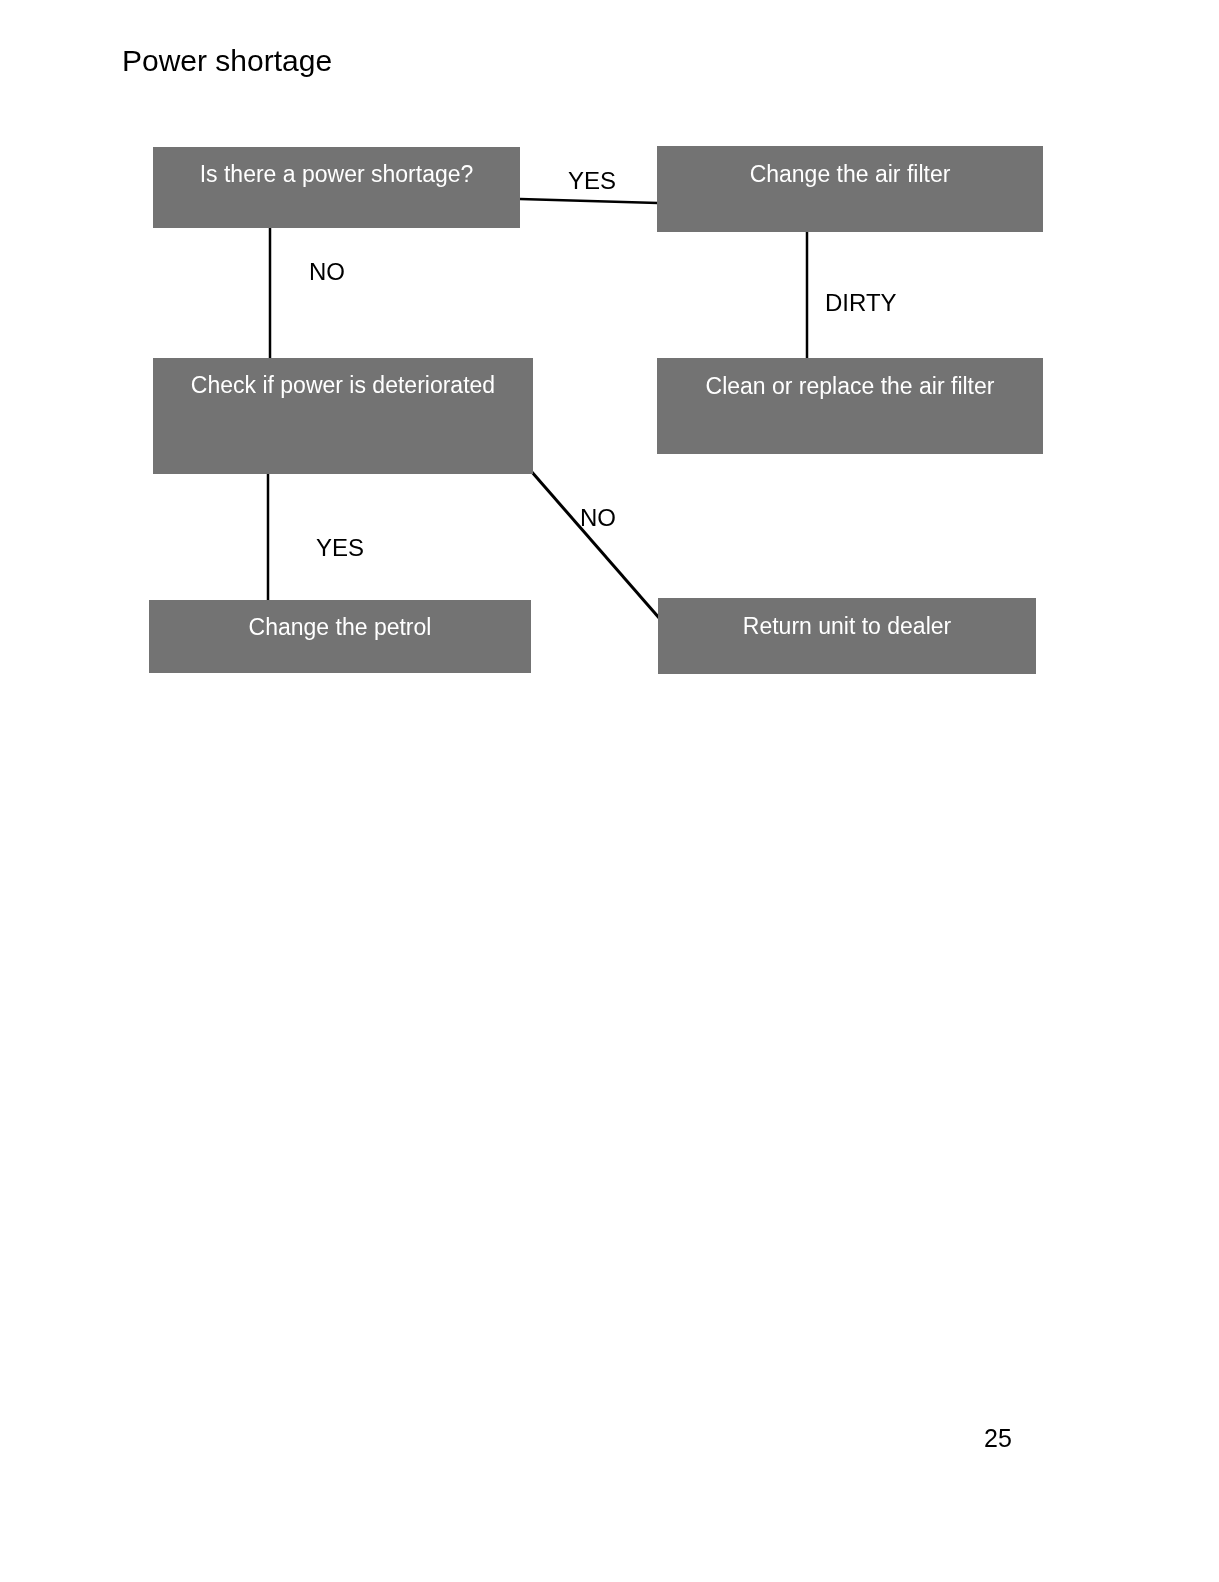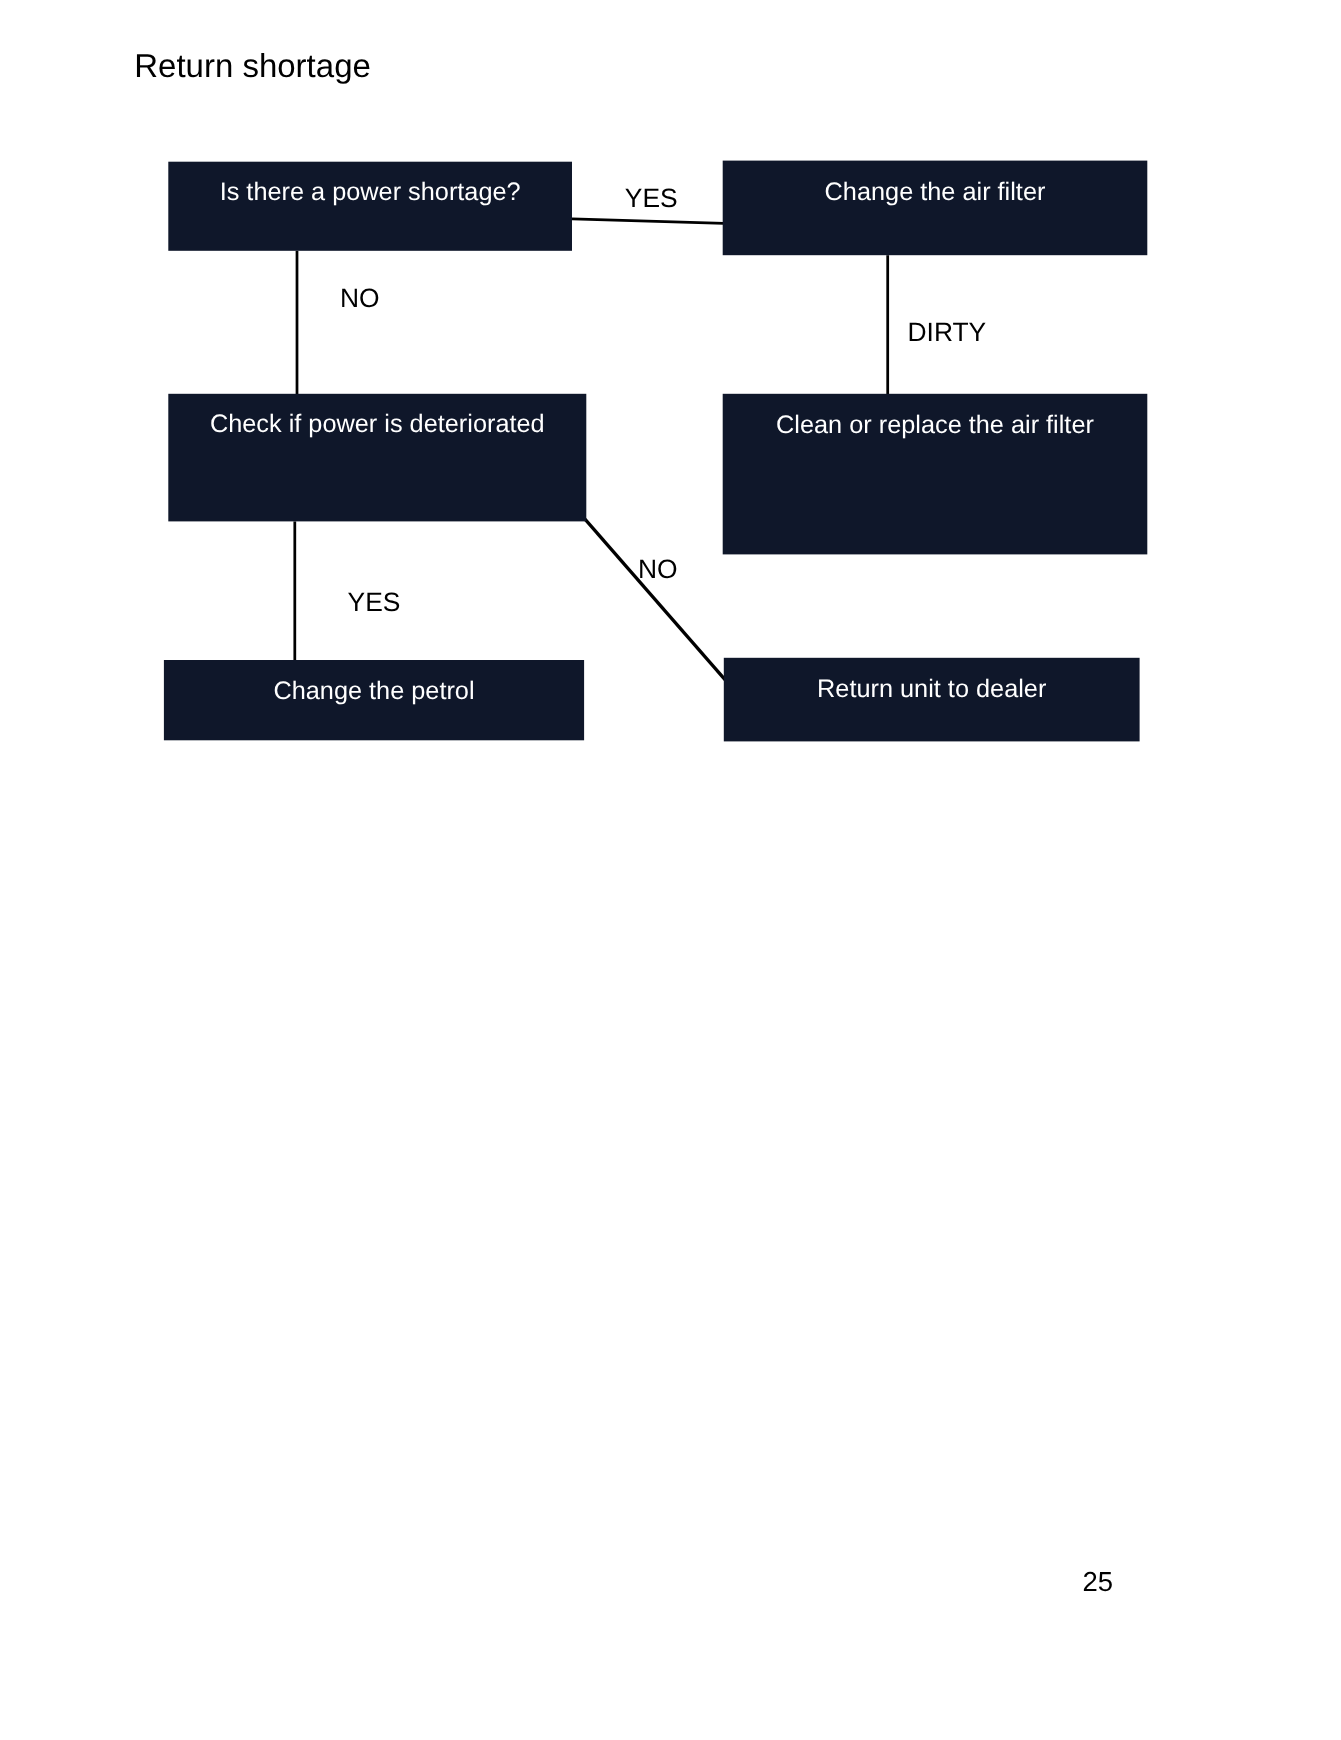--- a/index.html
+++ b/index.html
@@ -23,21 +23,21 @@
     position: absolute;
     left: 122px;
     top: 42px;
     font-size: 30px;
     line-height: 38px;
     color: #000000;
     white-space: nowrap;
   }
   .flow-box {
     position: absolute;
-    background: #0f172a;
+    background: #737373;
     color: #ffffff;
     box-sizing: border-box;
   }
   .flow-box .box-label {
     display: block;
     position: absolute;
     left: 0;
     right: 0;
     text-align: center;
     font-size: 23px;
@@ -68,21 +68,21 @@
     top: 358px;
     width: 380px;
     height: 116px;
   }
   #box-check-petrol .box-label { top: 13px; }
 
   #box-clean-air-filter {
     left: 657px;
     top: 358px;
     width: 386px;
-    height: 146px;
+    height: 96px;
   }
   #box-clean-air-filter .box-label { top: 14px; }
 
   
   #box-change-petrol {
     left: 149px;
     top: 600px;
     width: 382px;
     height: 73px;
   }
@@ -126,21 +126,21 @@
     font-size: 25px;
     line-height: 36px;
     color: #000000;
   }
 </style>
 </head>
 <body>
 
 <div id="page">
 
-  <div id="page-title">Return shortage</div>
+  <div id="page-title">Power shortage</div>
 
   <svg id="connectors" viewBox="0 0 1219 1582" width="1219" height="1582" aria-hidden="true">
 
     <line x1="520" y1="199" x2="658" y2="203" stroke="#000000" stroke-width="2.5"></line>
 
     <line x1="270" y1="228" x2="270" y2="360" stroke="#000000" stroke-width="2.5"></line>
 
     <line x1="807" y1="232" x2="807" y2="360" stroke="#000000" stroke-width="2.5"></line>
 
     <line x1="268" y1="474" x2="268" y2="602" stroke="#000000" stroke-width="2.5"></line>

